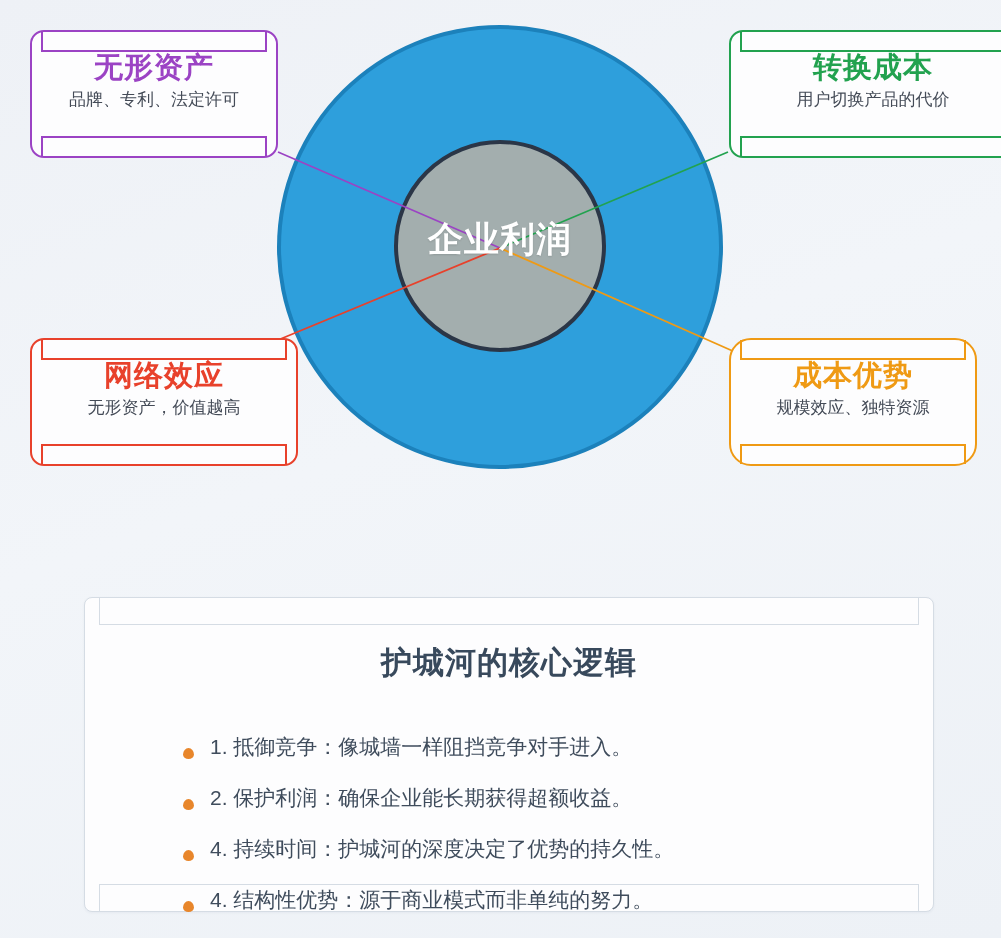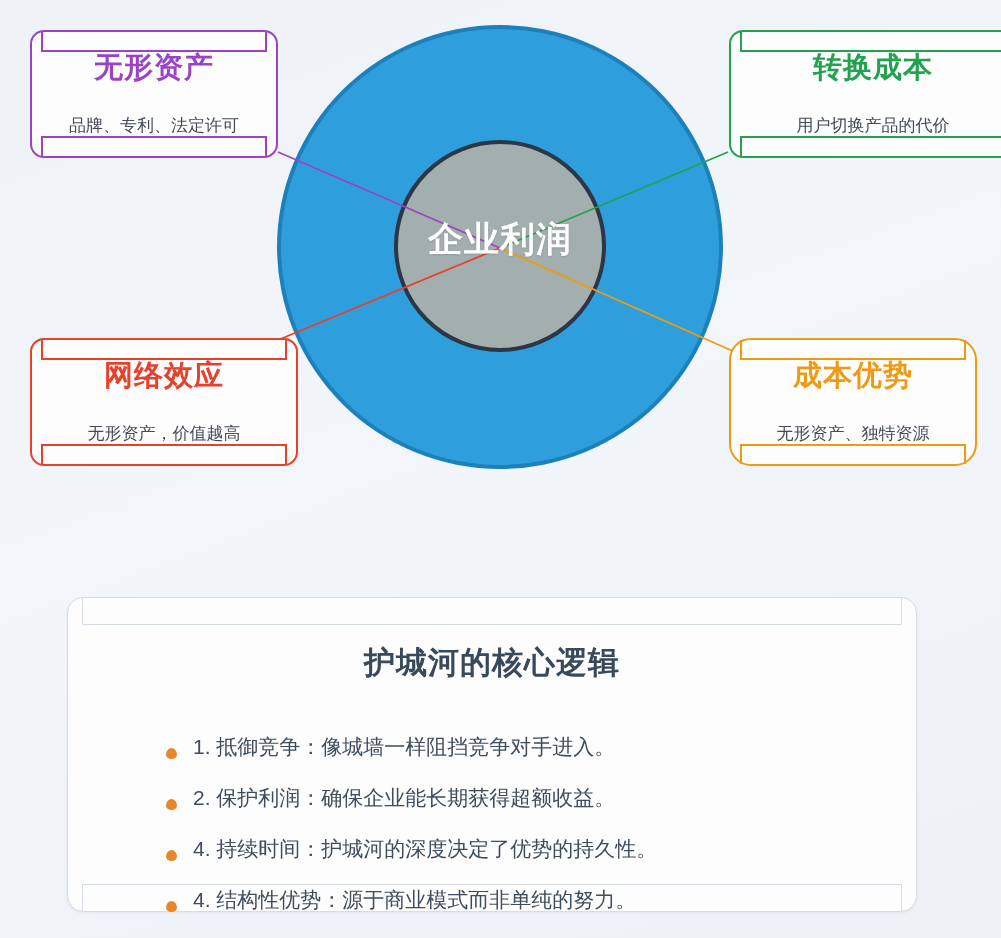--- a/index.html
+++ b/index.html
@@ -105,21 +105,21 @@
   .scroll-card .bar-side.bl { left: 9px;  bottom: 0; }
   .scroll-card .bar-side.br { right: 9px; bottom: 0; }
 
   .card-inner {
     position: absolute;
     left: 0; right: 0;
     top: 20px; bottom: 20px;
     display: flex;
     flex-direction: column;
     align-items: center;
-    justify-content: space-between;
+    justify-content: flex-start;
     gap: 6px;
   }
   .card-title {
     font-size: 29px;
     font-weight: bold;
     color: currentColor;
     line-height: 1.1;
     letter-spacing: 1px;
   }
   .card-sub {
@@ -130,27 +130,27 @@
 
   
   #card-intangible   { left: 30px;  top: 30px;  width: 248px; height: 128px; color: #9b43c4; }
   #card-switching    { left: 729px; top: 30px;  width: 288px; height: 128px; color: #22a24f; }
   #card-network      { left: 30px;  top: 338px; width: 268px; height: 128px; color: #e8412b; }
   #card-cost         { left: 729px; top: 338px; width: 248px; height: 128px; color: #ef9a14; border-radius: 22px; }
 
   
   #logic-panel {
     position: absolute;
-    left: 67px;
+    left: 84px;
     top: 597px;
     width: 850px;
     height: 315px;
     background: #fdfdfe;
     border: 1.5px solid #d5dce4;
-    border-radius: 16px;
+    border-radius: 8px;
     z-index: 2;
     box-shadow: 0 1px 3px rgba(40,60,90,0.05);
   }
   #logic-panel .pbar {
     position: absolute;
     left: 14px; right: 14px;
     height: 0;
     border-top: 1.5px solid #d5dce4;
   }
   #logic-panel .pbar.top    { top: 26px; }
@@ -261,21 +261,21 @@
 
   <div class="scroll-card" id="card-cost">
     <div class="bar top"></div>
     <div class="bar bottom"></div>
     <div class="bar-side tl"></div>
     <div class="bar-side tr"></div>
     <div class="bar-side bl"></div>
     <div class="bar-side br"></div>
     <div class="card-inner">
       <div class="card-title">成本优势</div>
-      <div class="card-sub">无形资产、独特资源</div>
+      <div class="card-sub">规模效应、独特资源</div>
     </div>
   </div>
 
 </div>
 
 <div id="logic-panel">
   <div class="pbar top"></div>
   <div class="pbar bottom"></div>
   <div class="pbar-side tl"></div>
   <div class="pbar-side tr"></div>

